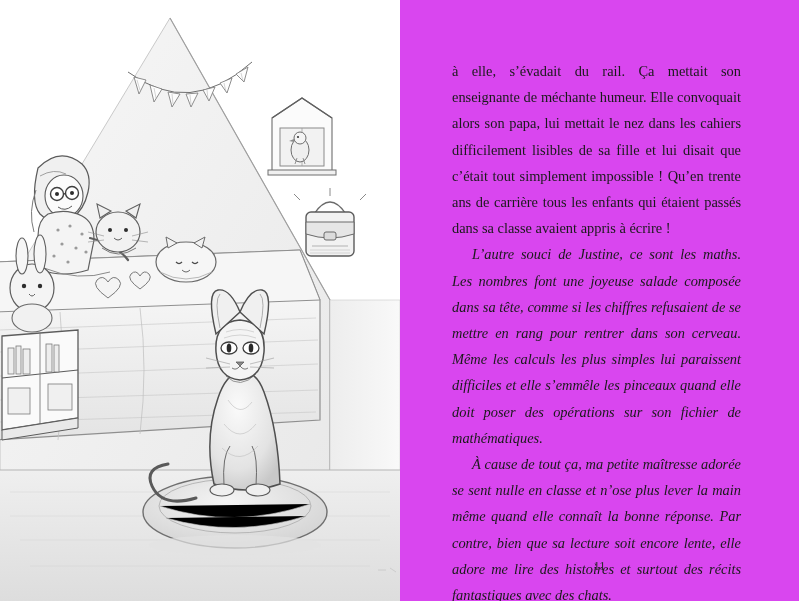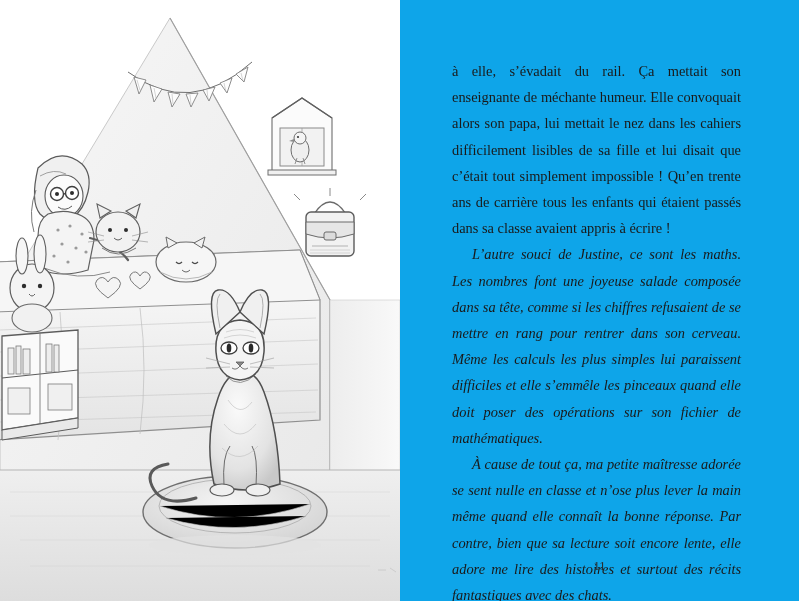--- a/index.html
+++ b/index.html
@@ -37,21 +37,21 @@
     height: 601px;
   }
   .illustration-wrap svg {
     display: block;
   }
   
   .page-right {
     position: relative;
     width: 399px;
     height: 601px;
-    background: #0ea5e9;
+    background: #d946ef;
   }
   .text-column {
     position: absolute;
     left: 52px;
     top: 58px;
     width: 289px;
   }
   .text-column p {
     margin: 0;
     font-family: "Liberation Serif", serif;

